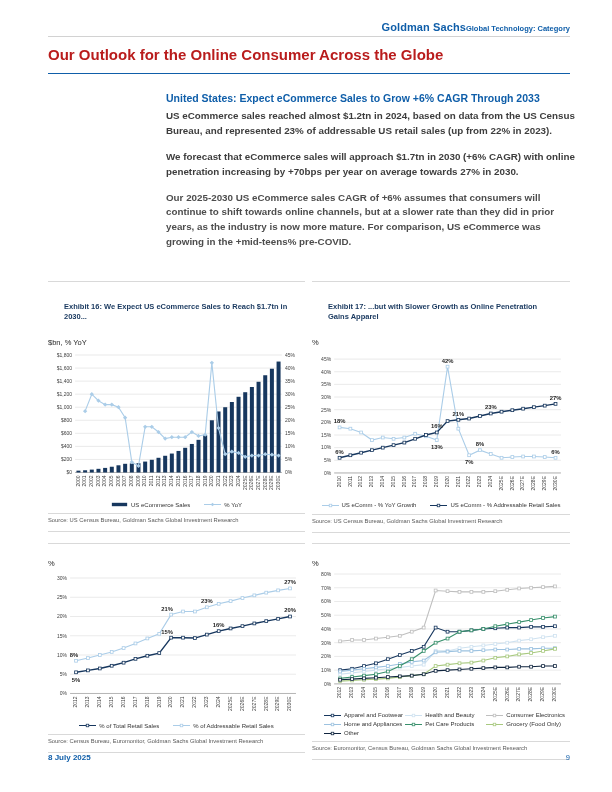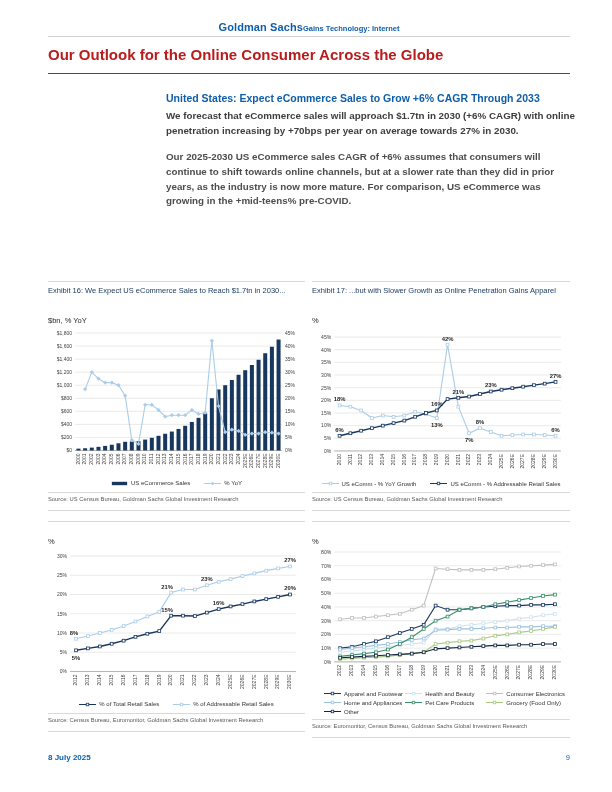--- a/index.html
+++ b/index.html
@@ -1,37 +1,37 @@
 <!DOCTYPE html>
 <html><head>
 <meta charset="utf-8">
 <style>
   html,body{margin:0;padding:0;background:#ffffff;}
   body{font-family:"Liberation Sans",sans-serif;color:#262626;}
   .page{position:relative;width:612px;height:792px;background:#fff;overflow:hidden;}
 
   
-  .hdr{position:absolute;left:48px;right:42px;top:21px;display:flex;justify-content:center;align-items:baseline;}
+  .hdr{position:absolute;left:48px;right:42px;top:21px;display:flex;justify-content:flex-end;align-items:baseline;}
   .brand{font-size:11px;font-weight:bold;color:#0f5ea9;letter-spacing:.1px;}
   .hdr-right{font-size:7.5px;font-weight:bold;color:#0f5ea9;}
   .hdr-rule{position:absolute;left:48px;right:42px;top:36px;border-top:1px solid #d2d2d2;}
   .title{position:absolute;left:48px;top:46px;margin:0;font-size:15px;font-weight:bold;color:#b91c1c;}
   .title-rule{position:absolute;left:48px;right:42px;top:73px;border-top:1.5px solid #0f5ea9;}
 
   
   .intro{position:absolute;left:166px;top:92px;width:412px;}
   .intro h2{margin:0 0 5px;font-size:10.5px;color:#0f5ea9;font-weight:bold;}
   .intro p{margin:0 0 11px;font-size:9.8px;line-height:1.52;font-weight:bold;}
   .intro p.b{font-weight:bold;color:#3d3d3d;}
   .intro p.r{color:#4d4d4d;}
 
   
   .exhibits{position:absolute;left:48px;top:281px;width:522px;display:grid;grid-template-columns:257px 258px;column-gap:7px;row-gap:10px;}
   .exhibit{border-top:1px solid #d9d9d9;padding-top:4px;}
-  .exhibit h3{margin:0;font-size:7.5px;line-height:1.3;color:#17375e;font-weight:normal;min-height:19px;}
+  .exhibit h3{margin:16px;font-size:7.5px;line-height:1.3;color:#17375e;font-weight:bold;min-height:19px;}
   .exhibit .sub{font-size:7.5px;color:#262626;margin:11px 0 2px;}
   .exhibit svg.chart{width:100%;display:block;}
   .legend{display:flex;justify-content:center;align-items:center;gap:14px;font-size:6px;color:#333;margin-top:1px;min-height:9px;}
   .legend.grid{flex-wrap:wrap;justify-content:flex-start;padding-left:12px;gap:2px 0;}
   .legend.grid .lg{width:33%;}
   .lg{display:inline-flex;align-items:center;gap:3px;white-space:nowrap;}
   .lgsw{width:17px;height:7px;flex:0 0 auto;}
   .rule{border-top:1px solid #d9d9d9;margin-top:4px;}
   .source{font-size:5.8px;color:#595959;padding:3px 0 4px;}
 
@@ -44,29 +44,30 @@
   .ftr .date{font-size:8px;font-weight:bold;color:#0f5ea9;}
   .ftr .pg{font-size:7.5px;color:#0f5ea9;}
 </style>
 </head>
 <body>
 
 <div class="page">
 
   <div class="hdr">
     <span class="brand">Goldman Sachs</span>
-    <span class="hdr-right">Gains Technology: Internet</span>
+    <span class="hdr-right">Global Technology: Category</span>
   </div>
   <div class="hdr-rule"></div>
 
   <h1 class="title">Our Outlook for the Online Consumer Across the Globe</h1>
   <div class="title-rule"></div>
 
   <section class="intro">
     <h2>United States: Expect eCommerce Sales to Grow +6% CAGR Through 2033</h2>
+    <p class="b">US eCommerce sales reached almost $1.2tn in 2024, based on data from the US Census Bureau, and represented 23% of addressable US retail sales (up from 22% in 2023).</p>
     <p class="b">We forecast that eCommerce sales will approach $1.7tn in 2030 (+6% CAGR) with online penetration increasing by +70bps per year on average towards 27% in 2030.</p>
     <p class="r">Our 2025-2030 US eCommerce sales CAGR of +6% assumes that consumers will continue to shift towards online channels, but at a slower rate than they did in prior years, as the industry is now more mature. For comparison, US eCommerce was growing in the +mid-teens% pre-COVID.</p>
   </section>
 
   <div class="exhibits">
 
     <article class="exhibit">
       <h3>Exhibit 16: We Expect US eCommerce Sales to Reach $1.7tn in 2030...</h3>
       <div class="sub">$bn, % YoY</div>
       <svg class="chart" viewBox="0 0 256 150">

